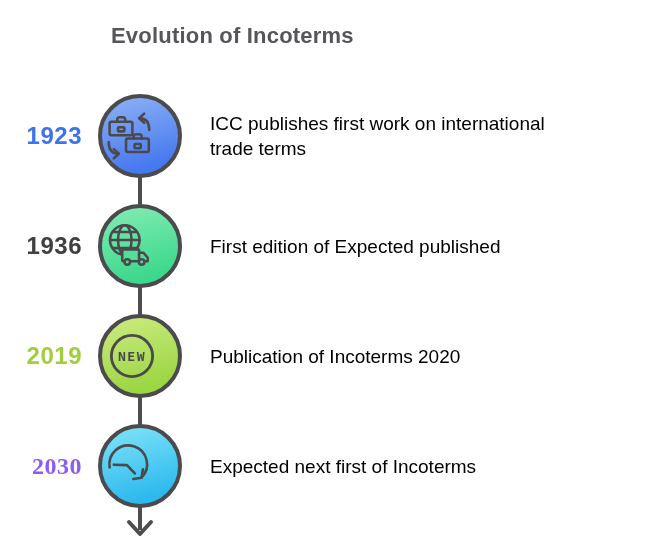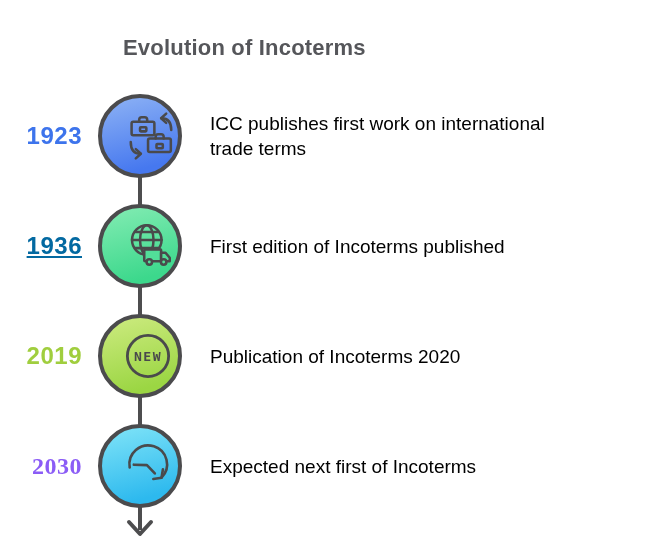--- a/index.html
+++ b/index.html
@@ -4,42 +4,42 @@
 <style>
   html,body{margin:0;padding:0;}
   body{
     width:654px;height:554px;background:#ffffff;
     font-family:"Liberation Sans", sans-serif;
     -webkit-font-smoothing:antialiased;
   }
   .canvas{position:relative;width:654px;height:554px;overflow:hidden;background:#ffffff;}
 
   .title{
-    position:absolute;left:111px;top:23px;margin:12px;
+    position:absolute;left:111px;top:23px;margin:0;
     font-size:22px;font-weight:700;color:#55565a;letter-spacing:.2px;
   }
 
   .spine{position:absolute;left:0;top:0;z-index:1;pointer-events:none;}
 
   .milestone{position:absolute;left:0;width:654px;height:84px;z-index:2;}
   .m0{top:94px;} .m1{top:204px;} .m2{top:314px;} .m3{top:424px;}
 
   .year{
     position:absolute;left:14px;width:68px;top:50%;transform:translateY(-50%);
     text-align:right;font-size:24px;font-weight:700;letter-spacing:.5px;
   }
   .m0 .year{color:#3d74ec;}
-  .m1 .year{color:#0369a1;text-decoration:underline;}
+  .m1 .year{color:#404040;}
   .m2 .year{color:#a0ce3e;text-align:right;}
   .m3 .year{color:#8b5cf6;font-family:Liberation Serif, serif;}
 
   .bubble{
     position:absolute;left:98px;top:0;width:76px;height:76px;
     border:4px solid #4b4b4d;border-radius:50%;
-    display:flex;align-items:center;justify-content:flex-end;
+    display:flex;align-items:center;justify-content:flex-start;
   }
   .m0 .bubble{background:linear-gradient(165deg,#8db2f5 0%,#4678ef 85%);}
   .m1 .bubble{background:linear-gradient(165deg,#83ecb3 0%,#3cd88c 85%);}
   .m2 .bubble{background:linear-gradient(165deg,#cdeb80 0%,#9bd643 85%);}
   .m3 .bubble{background:linear-gradient(165deg,#80e4f8 0%,#2db9ee 85%);}
 
   .bubble svg{display:block;}
   .icon-stroke{stroke:#4a4a4c;stroke-width:3;fill:none;stroke-linecap:round;stroke-linejoin:round;}
 
   .desc{
@@ -96,21 +96,21 @@
         </g>
         <g class="icon-stroke" fill="#52df99">
           <rect x="24" y="36" width="20" height="14" rx="1.5" fill="#52df99"></rect>
           <path d="M44 40 h5.2 l5 6 v4 h-10.2 z" fill="#52df99"></path>
           <circle cx="30" cy="51" r="3.2" fill="#52df99"></circle>
           <circle cx="47" cy="51" r="3.2" fill="#52df99"></circle>
         </g>
       </svg>
     </div>
     <div class="desc">
-      <div>First edition of Incoterms published</div>
+      <div>First edition of Expected published</div>
     </div>
   </section>
 
   <section class="milestone m2">
     <div class="year">2019</div>
     <div class="bubble">
       <svg width="60" height="60" viewBox="0 0 64 64">
         <circle class="icon-stroke" cx="32" cy="32" r="22"></circle>
         <text x="32" y="37.5" text-anchor="middle" fill="#4a4a4c" font-family="DejaVu Sans Mono, monospace" font-size="14" font-weight="bold" letter-spacing="1.5">NEW</text>
       </svg>

